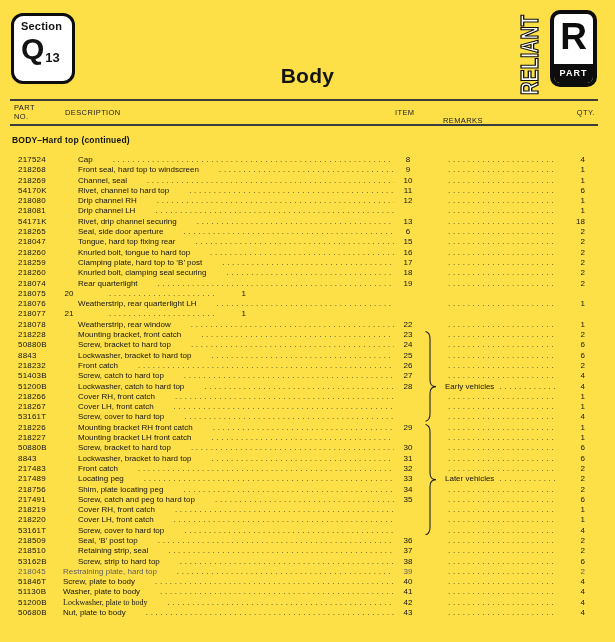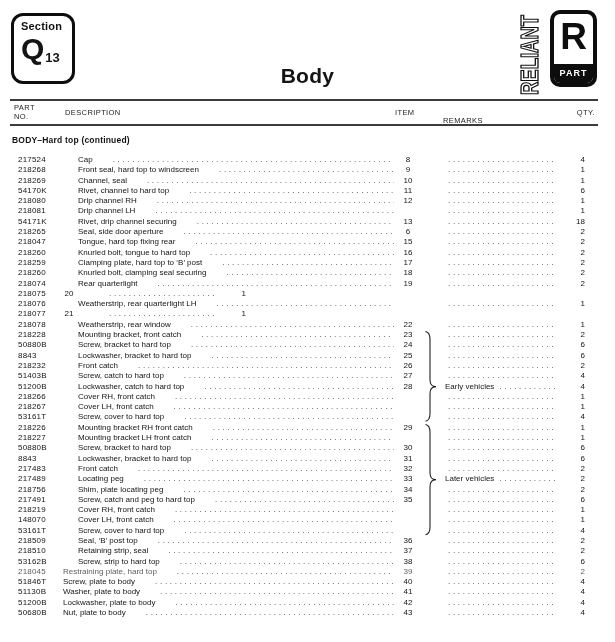--- a/index.html
+++ b/index.html
@@ -1,17 +1,17 @@
 <!DOCTYPE html>
 <html><head>
 <meta charset="utf-8">
 <style>
   html,body{margin:0;padding:0;background:#e8e8e6;}
   .page{
-    position:relative;width:615px;height:642px;background:#ffffff;
+    position:relative;width:615px;height:642px;background:#fde047;
     font-family:"Liberation Sans",sans-serif;color:#141414;overflow:hidden;
   }
   
   .section-badge{
     position:absolute;left:11px;top:13px;width:64px;height:71px;
     border:3.5px solid #0d0d0d;border-radius:12px;box-sizing:border-box;
     background:#fff;padding:4px 0 0 7px;
   }
   .section-badge .sec-label{font-size:11px;font-weight:bold;letter-spacing:.2px;}
   .section-badge .sec-code{line-height:30px;margin-top:2px;}
@@ -508,21 +508,21 @@
           <span style="white-space: nowrap;">Cover RH, front catch</span>
           <span class="leader"></span>
         </span>
         <span class="cell-item"></span>
         <span class="cell-remarks">
           <span class="leader"></span>
         </span>
         <span class="cell-qty">1</span>
       </div>
       <div class="row">
-        <span class="cell-part">148070</span>
+        <span class="cell-part">218220</span>
         <span class="cell-desc">
           <span style="white-space: nowrap;">Cover LH, front catch</span>
           <span class="leader"></span>
         </span>
         <span class="cell-item"></span>
         <span class="cell-remarks">
           <span class="leader"></span>
         </span>
         <span class="cell-qty">1</span>
       </div>
@@ -606,21 +606,21 @@
         </span>
         <span class="cell-item">41</span>
         <span class="cell-remarks">
           <span class="leader"></span>
         </span>
         <span class="cell-qty">4</span>
       </div>
       <div class="row dedent">
         <span class="cell-part">51200B</span>
         <span class="cell-desc">
-          <span style="white-space: nowrap;">Lockwasher, plate to body</span>
+          <span style="white-space: nowrap; font-family: Liberation Serif, serif;">Lockwasher, plate to body</span>
           <span class="leader"></span>
         </span>
         <span class="cell-item">42</span>
         <span class="cell-remarks">
           <span class="leader"></span>
         </span>
         <span class="cell-qty">4</span>
       </div>
       <div class="row dedent">
         <span class="cell-part">50680B</span>

